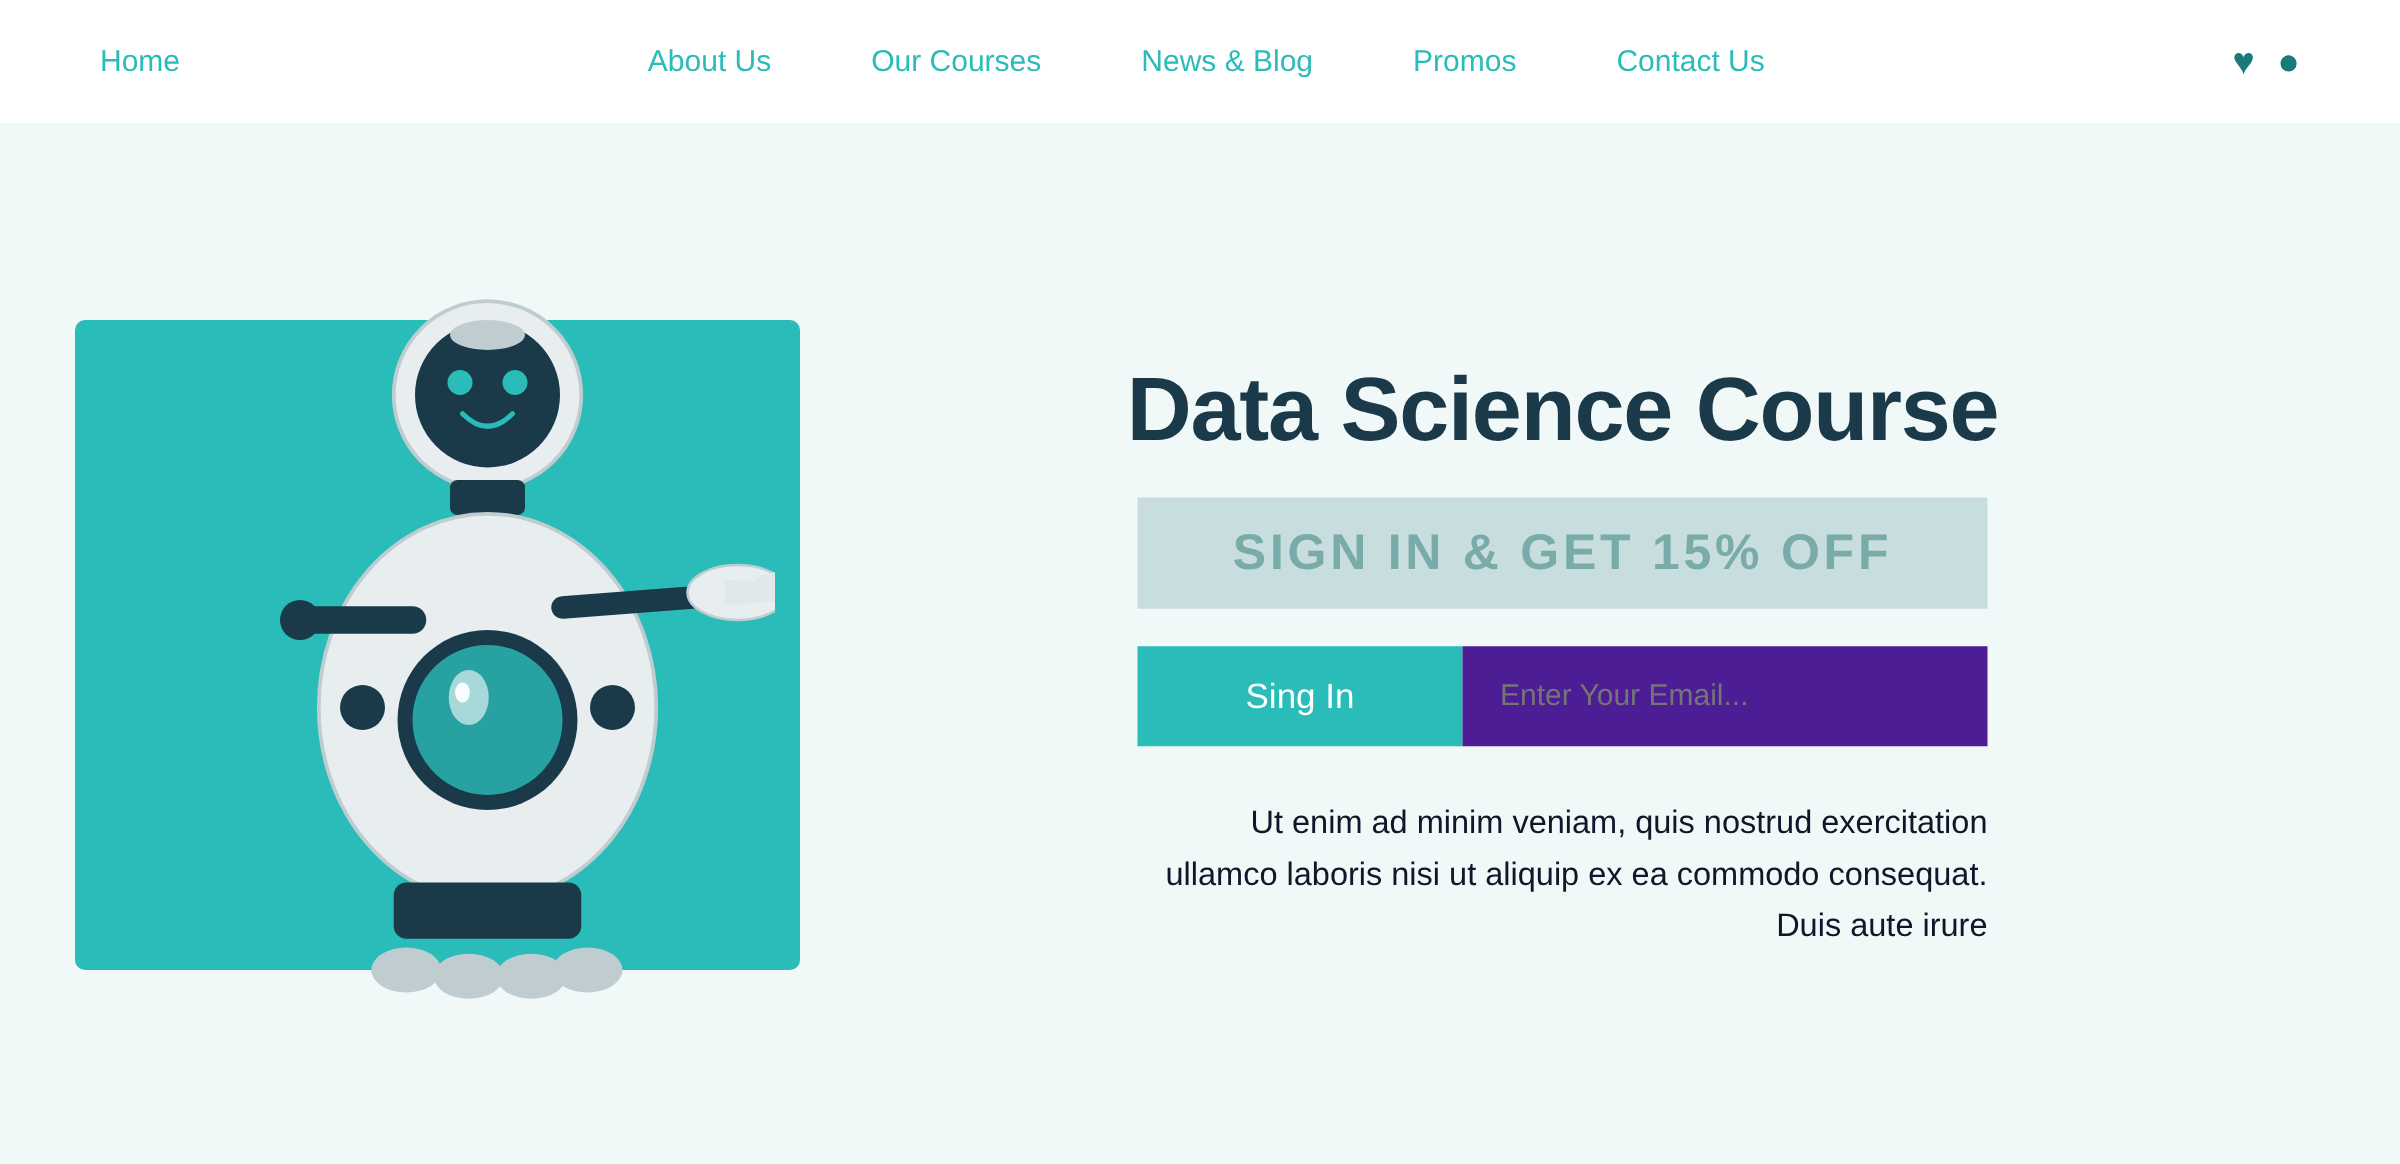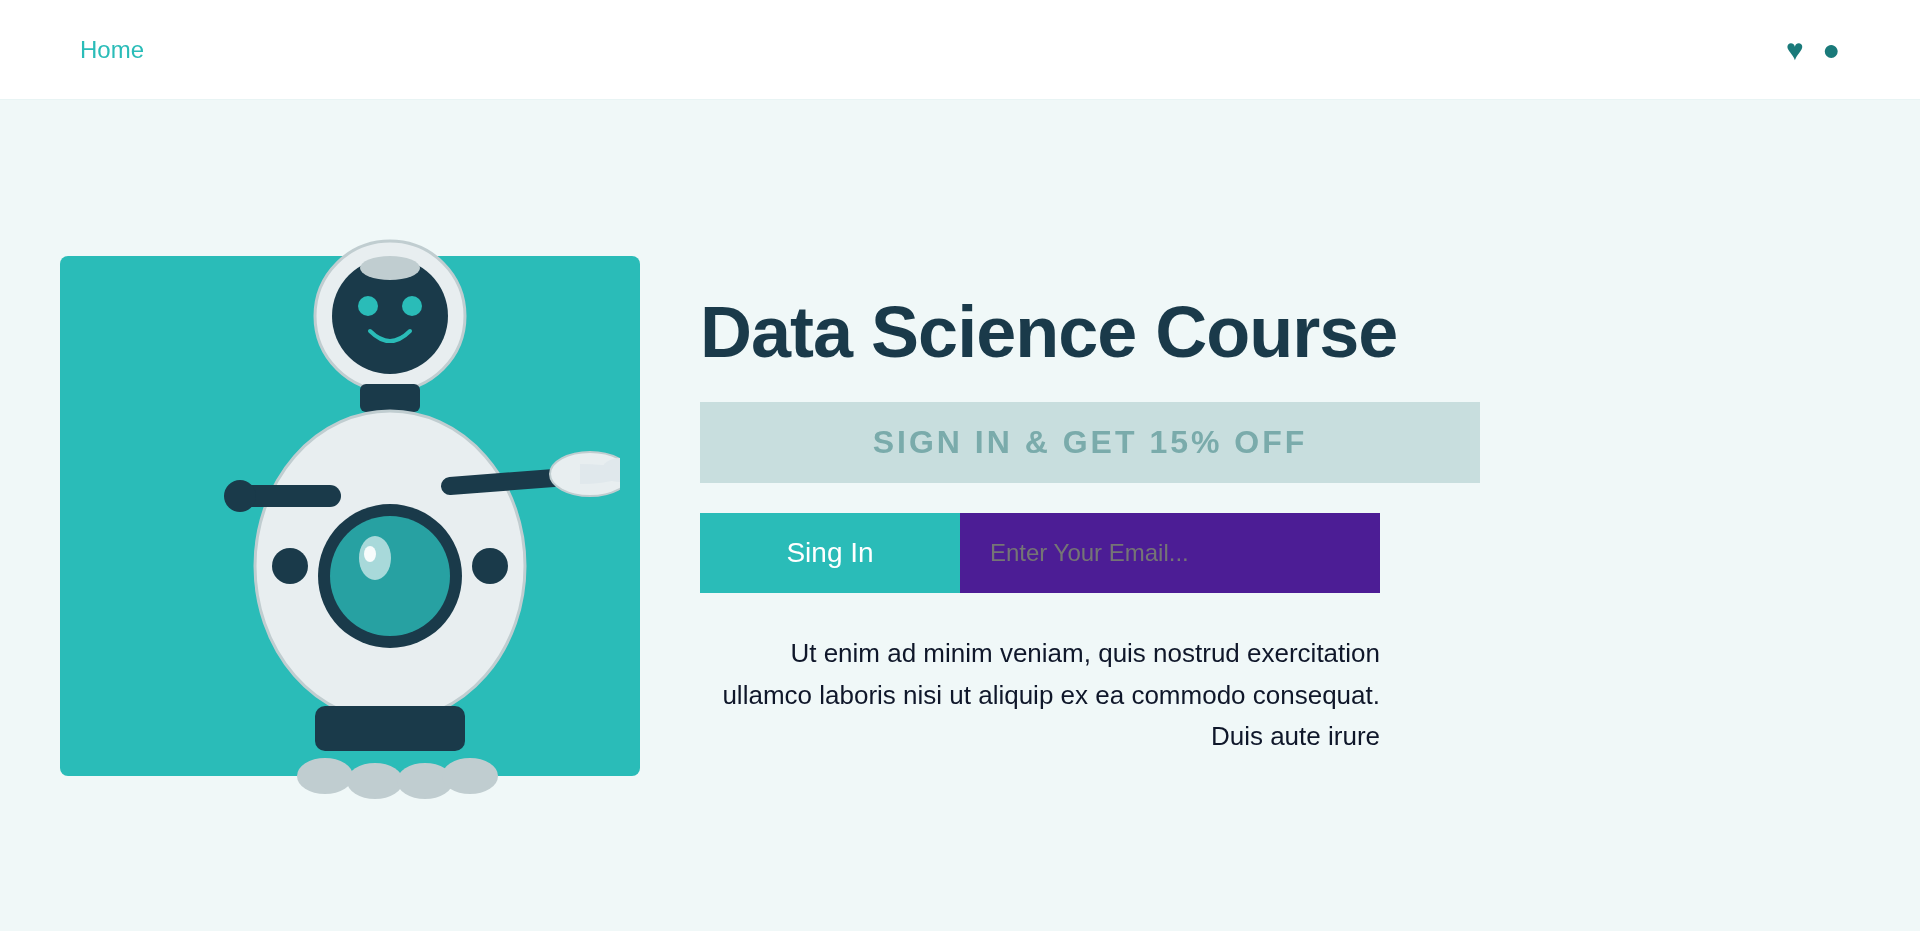--- a/index.html
+++ b/index.html
@@ -85,44 +85,44 @@
       width: 460px;
       height: 640px;
       margin-top: 20px;
     }
 
     
     .hero-right {
       flex: 1;
       display: flex;
       flex-direction: column;
-      align-items: flex-start;
+      align-items: center;
       padding-right: 120px;
       padding-top: 20px;
     }
 
     .hero-title {
       font-size: 72px;
       font-weight: 800;
       color: #1a3a4a;
       text-align: right;
       line-height: 1.1;
       margin-bottom: 30px;
       letter-spacing: -1px;
     }
 
     .promo-banner {
       background: #c8dede;
       color: #7aabab;
-      font-size: 32px;
+      font-size: 40px;
       font-weight: 700;
       letter-spacing: 3px;
       text-transform: uppercase;
       padding: 22px 50px;
-      width: 780px;
+      width: 680px;
       text-align: center;
       margin-bottom: 30px;
     }
 
     .signup-row {
       display: flex;
       width: 680px;
       height: 80px;
       margin-bottom: 40px;
     }
@@ -157,20 +157,27 @@
       width: 680px;
     }
   </style>
 </head>
 <body>
 
 <nav>
   <div class="nav-left">
     <a class="nav-link">Home</a>
   </div>
+  <div class="nav-links">
+    <a class="nav-link">About Us</a>
+    <a class="nav-link">Our Courses</a>
+    <a class="nav-link">News &amp; Blog</a>
+    <a class="nav-link">Promos</a>
+    <a class="nav-link">Contact Us</a>
+  </div>
   <div class="nav-icons">
     <span class="nav-icon">♥</span>
     <span class="nav-icon">●</span>
   </div>
 </nav>
 
 <div class="hero">
 
   <div class="hero-left">
     <div class="robot-bg"></div>

